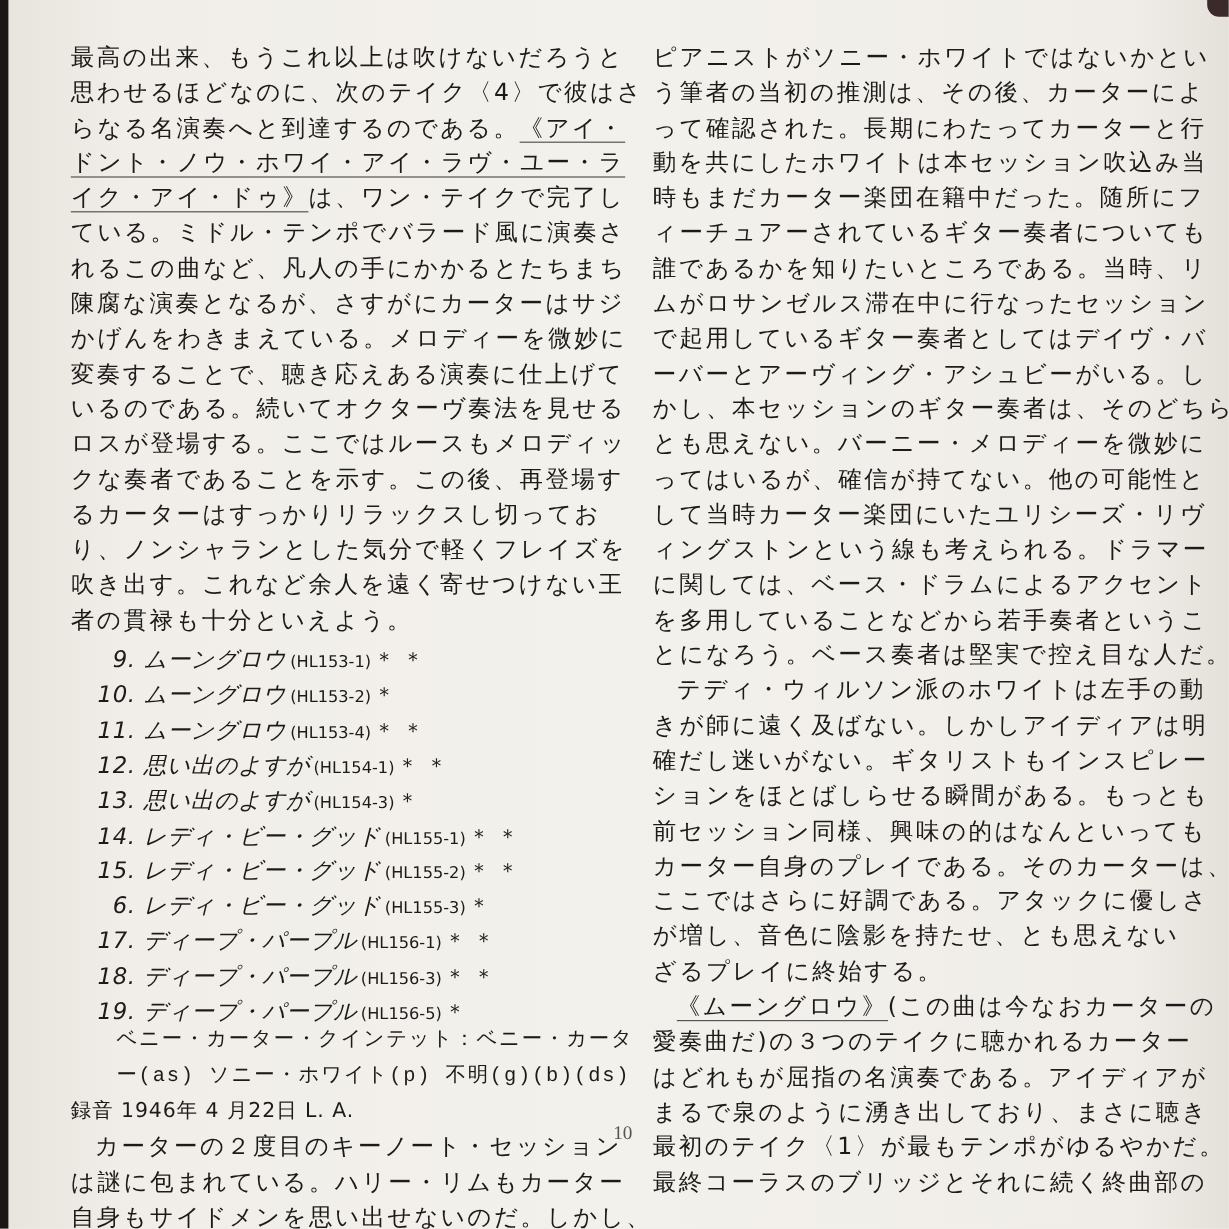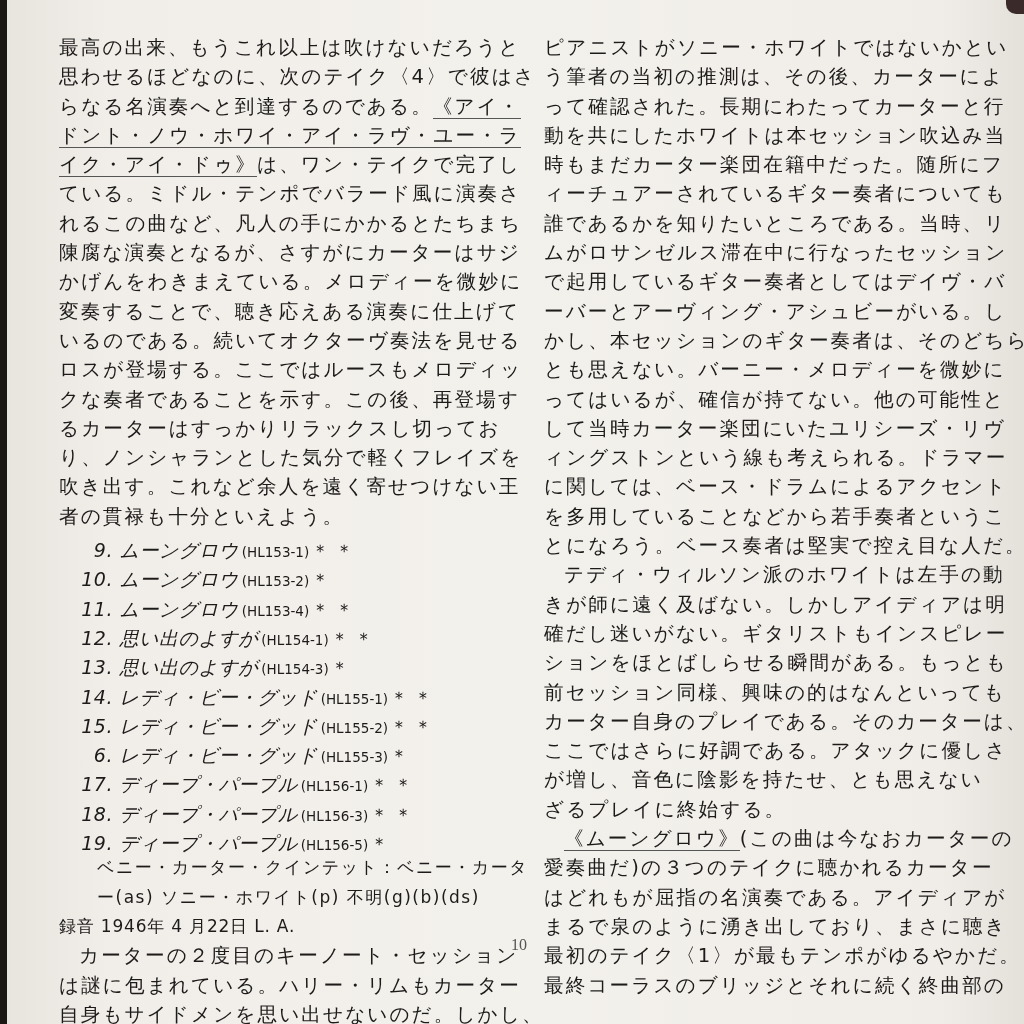--- a/index.html
+++ b/index.html
@@ -19,21 +19,21 @@
   .line {
     height:29.3px; line-height:29.3px; font-size:19.6px; white-space:nowrap;
     letter-spacing:2.1px; overflow:visible;
   }
   .line.indent { padding-left:20px; }
   .ul { border-bottom:1.5px solid #555; }
   .track { height:29.3px; line-height:39px; white-space:nowrap; font-style:italic; font-size:19px; letter-spacing:0.5px; }
   .track .num { display:inline-block; width:54px; text-align:right; font-size:19px; }
   .track .code { font-style:normal; font-size:13.5px; letter-spacing:0; margin-left:3px; }
   .track .stars { font-style:normal; font-size:18px; letter-spacing:6px; margin-left:2px; }
-  .personnel { font-size:17px; letter-spacing:1.5px; padding-left:38px; height:29.3px; line-height:29.3px; white-space:nowrap; }
+  .personnel { font-size:17px; letter-spacing:1.5px; padding-left:38px; height:29.3px; line-height:29.3px; white-space:nowrap;font-family:Liberation Mono, monospace; }
   .rec { font-size:17px; letter-spacing:0.8px; padding-right:4px; height:29.3px; line-height:29.3px; }
   .page-num { position:absolute; left:504px; top:936px; font-family:Liberation Serif, serif; font-size:16px; color:#555; }
 </style>
 </head>
 <body>
 
 <div class="page">
   <div class="col col-left">
     <div id="left-para1">
         <div class="line"><span>最高の出来、もうこれ以上は吹けないだろうと</span></div>

